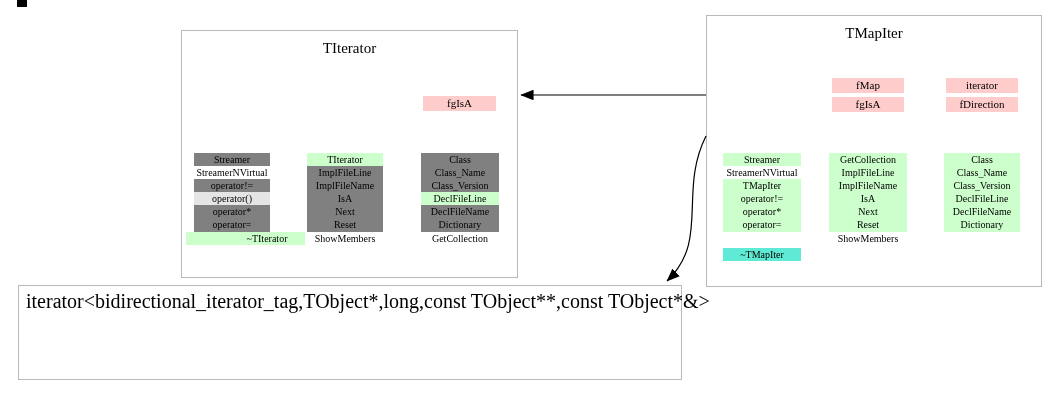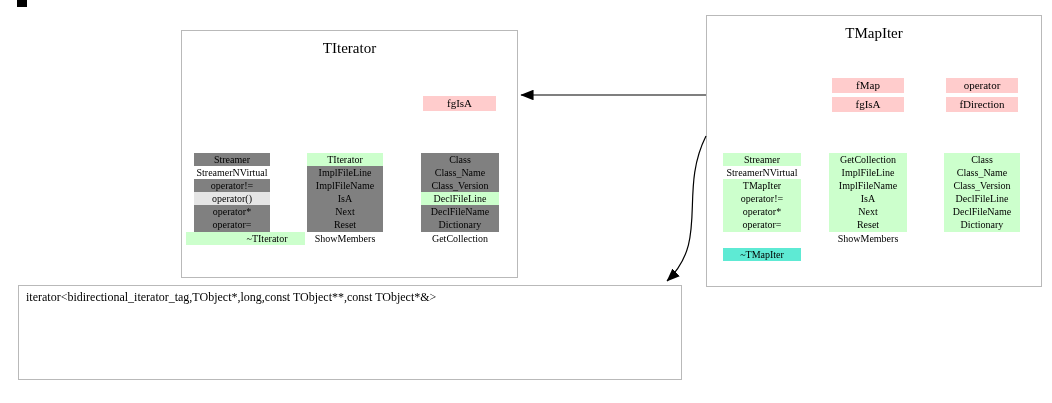--- a/index.html
+++ b/index.html
@@ -8,21 +8,21 @@
   .arrows{position:absolute;left:0;top:0;z-index:3;pointer-events:none;}
   .cbox{position:absolute;border:1px solid #b9b9b9;background:#fff;z-index:1;}
   .ctitle{position:absolute;left:0;right:0;top:9px;text-align:center;font-size:15px;}
   .memcol{position:absolute;font-size:10px;line-height:13.1px;z-index:2;}
   .member{height:13.1px;text-align:center;white-space:nowrap;}
   .member-bg{display:inline-block;width:var(--bw);}
   .dmcol{position:absolute;font-size:11px;z-index:2;}
   .dm{height:15px;line-height:15px;margin-bottom:4px;text-align:center;}
   .bottom-box{position:absolute;left:18px;top:285px;width:662px;height:93px;
               border:1px solid #b9b9b9;background:#fff;z-index:1;}
-  .bottom-text{position:absolute;left:7px;top:4px;font-size:12px;white-space:nowrap;text-align:center;}
+  .bottom-text{position:absolute;left:7px;top:4px;font-size:20px;white-space:nowrap;text-align:center;}
   .artifact{position:absolute;left:17px;top:0;width:10px;height:7px;background:#000;z-index:2;}
 </style>
 </head>
 <body>
 
 <div class="canvas">
 
   <svg class="arrows" width="1052" height="403" viewBox="0 0 1052 403">
     <defs>
       <marker id="ah" viewBox="0 0 10 8" refX="9.5" refY="4" markerWidth="11" markerHeight="9" orient="auto">
@@ -70,21 +70,21 @@
     </div>
 
   <div class="cbox" style="left:706px;top:15px;width:334px;height:270px;">
     <div class="ctitle">TMapIter</div>
   </div>
   <div class="dmcol" style="left:832px;top:78px;width:72px;">
       <div class="dm" style="background: rgb(255, 204, 204);">fMap</div>
       <div class="dm" style="background: rgb(255, 204, 204);">fgIsA</div>
     </div>
   <div class="dmcol" style="left:946px;top:78px;width:72px;">
-      <div class="dm" style="background: rgb(255, 204, 204);">operator</div>
+      <div class="dm" style="background: rgb(255, 204, 204);">iterator</div>
       <div class="dm" style="background: rgb(255, 204, 204);">fDirection</div>
     </div>
   <div class="memcol" style="left:716px;top:153px;width:92px;--bw:78px;">
       <div class="member"><span class="member-bg" style="background: rgb(204, 255, 204);">Streamer</span></div>
       <div class="member"><span>StreamerNVirtual</span></div>
       <div class="member"><span class="member-bg" style="background: rgb(204, 255, 204);">TMapIter</span></div>
       <div class="member"><span class="member-bg" style="background: rgb(204, 255, 204);">operator!=</span></div>
       <div class="member"><span class="member-bg" style="background: rgb(204, 255, 204);">operator*</span></div>
       <div class="member"><span class="member-bg" style="background: rgb(204, 255, 204);">operator=</span></div>
       <div class="member"><span class="member-bg" style="background: #5eead4; margin-top: 16px;">~TMapIter</span></div>

